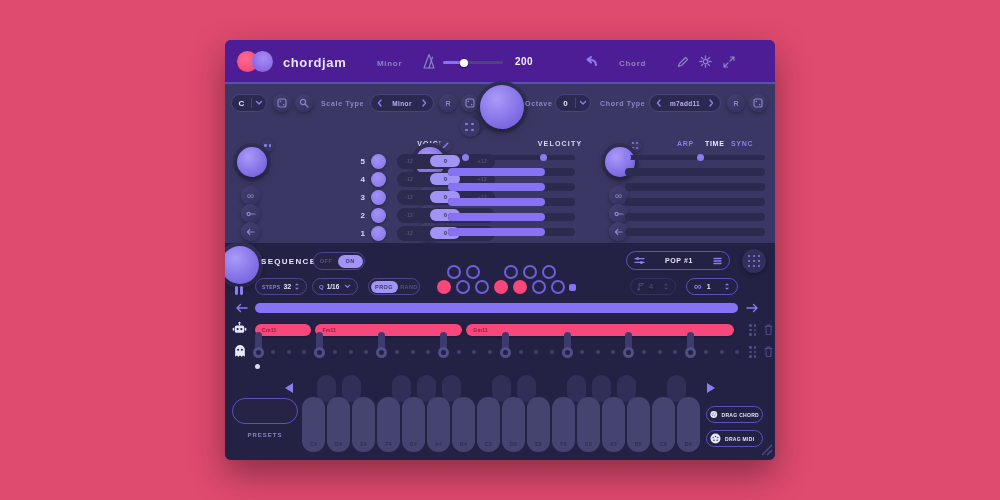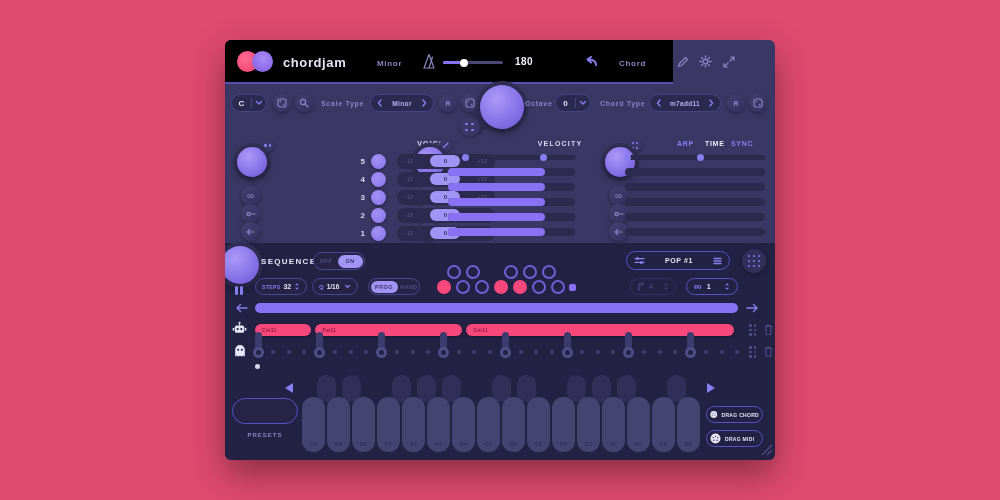--- a/index.html
+++ b/index.html
@@ -1,20 +1,20 @@
 <!DOCTYPE html>
 <html><head>
 <meta charset="utf-8">
 <style>
   *{margin:0;padding:0;box-sizing:border-box}
   html,body{width:1000px;height:500px}
   body{background:#df4a6f;font-family:"Liberation Sans","DejaVu Sans",sans-serif;position:relative;overflow:hidden}
   .abs{position:absolute}
   .window{position:absolute;left:225px;top:40px;width:550px;height:420px;background:#3a3764;border-radius:6px;box-shadow:0 14px 34px rgba(0,0,0,.38);overflow:hidden}
-  .hdr{position:absolute;left:0;top:0;width:448px;height:44px;background:#000000;border-bottom:2px solid #5a50b4}
+  .hdr{position:absolute;left:0;top:0;width:550px;height:44px;background:#4c1d95;border-bottom:2px solid #5a50b4}
   .panel{position:absolute;left:0;top:203px;width:550px;height:217px;background:#232144}
   .lbl{font-size:7px;font-weight:700;letter-spacing:.7px;color:#8a85c2;text-transform:uppercase;white-space:nowrap}
   .wlbl{color:#dcd8f4}
   .pill{position:absolute;background:#2b2950;border:1px solid #47437e;border-radius:9px;display:flex;align-items:center}
   .dpill{position:absolute;background:#262347;border:1px solid #4b4691;border-radius:9px;display:flex;align-items:center}
   .rbtn{position:absolute;border-radius:50%;background:linear-gradient(145deg,#43406f,#343160);box-shadow:0 2px 4px rgba(0,0,0,.3);display:flex;align-items:center;justify-content:center}
   .knob{position:absolute;border-radius:50%;background:radial-gradient(circle at 38% 32%,#ab9af8,#8673e8 55%,#6a57d0);box-shadow:0 3px 8px rgba(0,0,0,.45),0 0 0 4px #33305a}
   .badge{position:absolute;border-radius:50%;background:#3b3867;box-shadow:0 1px 3px rgba(0,0,0,.35);display:flex;align-items:center;justify-content:center;gap:2px}
   .dot2{width:2.5px;height:2.5px;border-radius:50%;background:#8a7df0}
   .bar{position:absolute;background:#2c2a4e;border-radius:4px}
@@ -61,21 +61,21 @@
     <div class="abs" style="left:58px;top:15px;font-size:13px;font-weight:700;letter-spacing:.6px;color:#e6e3f8">chordjam</div>
     <div class="abs lbl" style="left:152px;top:19px;text-transform:none;font-size:8px">Minor</div>
     <svg class="abs" style="left:197px;top:13px" width="14" height="17" viewBox="0 0 14 17">
         <path class="hic" d="M7 1.5 L12 15 H2 Z"></path>
         <line class="hic" x1="7" y1="15" x2="10.5" y2="4"></line>
       </svg>
     <div class="abs" style="left:218px;top:21px;width:60px;height:3px;border-radius:2px;background:#4a4775">
       <div class="abs" style="left:0;top:0;width:21px;height:3px;border-radius:2px;background:#8672f2"></div>
       <div class="abs" style="left:17px;top:-2.5px;width:8px;height:8px;border-radius:50%;background:#ffffff;box-shadow:0 1px 2px rgba(0,0,0,.4)"></div>
     </div>
-    <div class="abs" style="left:290px;top:16px;font-size:10px;font-weight:700;color:#f2f0fc;letter-spacing:.5px">180</div>
+    <div class="abs" style="left:290px;top:16px;font-size:10px;font-weight:700;color:#f2f0fc;letter-spacing:.5px">200</div>
     <svg class="abs" style="left:358px;top:16px" width="15" height="11" viewBox="0 0 15 11">
         <path class="pic" style="stroke-width:2" d="M13 9 C13 5 10 3.5 5.5 3.5 M8 1 L4.5 3.5 L8 6.5"></path>
       </svg>
     <div class="abs lbl" style="left:394px;top:19px;text-transform:none;font-size:8px">Chord</div>
     <svg class="abs" style="left:452px;top:16px" width="12" height="12" viewBox="0 0 12 12">
         <path class="hic" d="M1.5 10.5 L2.5 7.5 L8.5 1.5 L10.5 3.5 L4.5 9.5 Z"></path>
       </svg>
     <svg class="abs" style="left:474px;top:15px" width="13" height="13" viewBox="0 0 12 12">
         <circle class="hic" cx="6" cy="6" r="2.1"></circle>
         <g class="hic">

